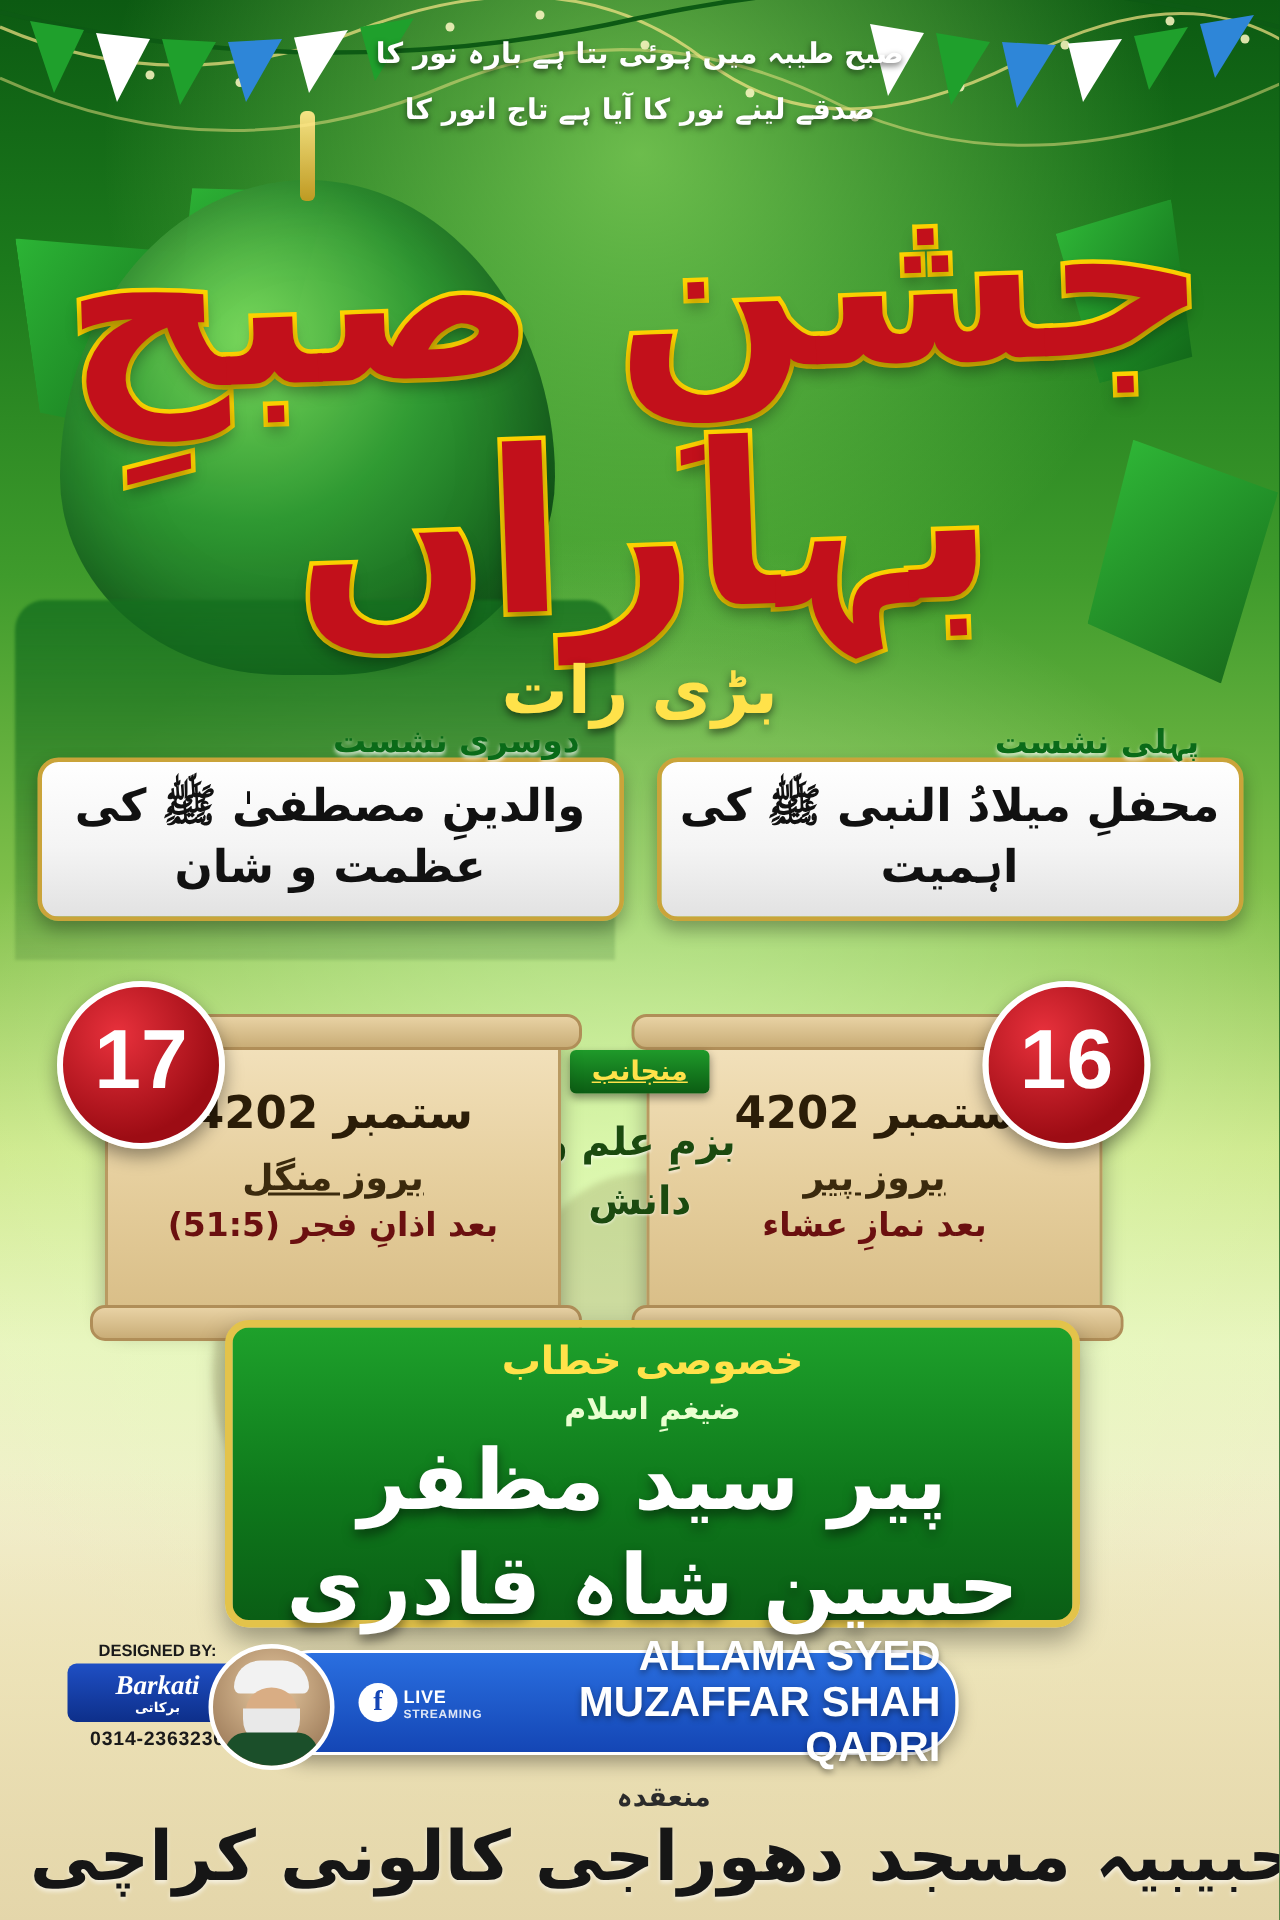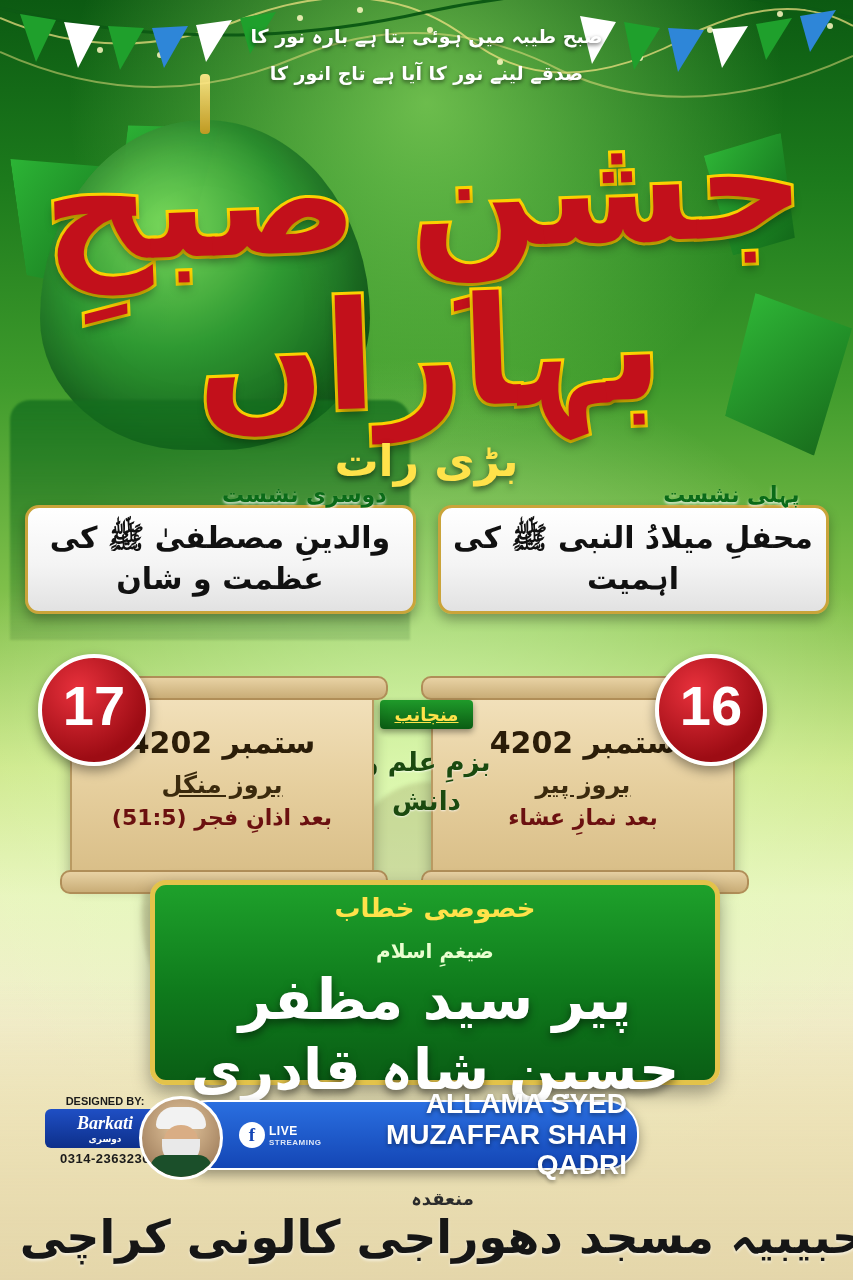--- a/index.html
+++ b/index.html
@@ -159,21 +159,21 @@
 
   
   .speaker{
     position:absolute;top:880px;left:150px;width:560px;height:195px;
     background:linear-gradient(180deg,#1ea12b 0%,#0f7a1c 55%,#0a5e15 100%);
     border:5px solid #e3c34a;border-radius:16px;
     box-shadow:0 8px 18px rgba(0,0,0,.35);
     text-align:center;
   }
   .speaker-head{font-size:26px;font-weight:bold;color:#ffe24a;margin-top:8px;}
-  .speaker-sub{font-size:20px;font-weight:bold;color:#eaffd0;margin-top:16px;}
+  .speaker-sub{font-size:20px;font-weight:bold;color:#eaffd0;margin-top:4px;}
   .speaker-name{
     font-size:56px;font-weight:bold;color:#ffffff;line-height:1.25;margin-top:2px;
     text-shadow:0 4px 8px rgba(0,0,0,.5);
   }
 
   
   .designer{
     position:absolute;left:45px;top:1095px;width:120px;text-align:center;
     font-size:11px;font-weight:bold;color:#1a1a1a;
   }
@@ -325,21 +325,21 @@
   <div class="speaker">
     <div class="speaker-head ur">خصوصی خطاب</div>
     <div class="speaker-sub ur">ضیغمِ اسلام</div>
     <div class="speaker-name ur">پیر سید مظفر حسین شاہ قادری</div>
   </div>
 
   <div class="designer">
     <div>DESIGNED BY:</div>
     <div class="designer-logo">
       <span>Barkati</span>
-      <small class="ur">دوسری</small>
+      <small class="ur">برکاتی</small>
     </div>
     <div class="designer-phone">0314-2363236</div>
   </div>
 
   <div class="livebar">
     <div class="avatar">
       <div class="cap"></div>
       <div class="face"></div>
       <div class="beard"></div>
       <div class="body"></div>

